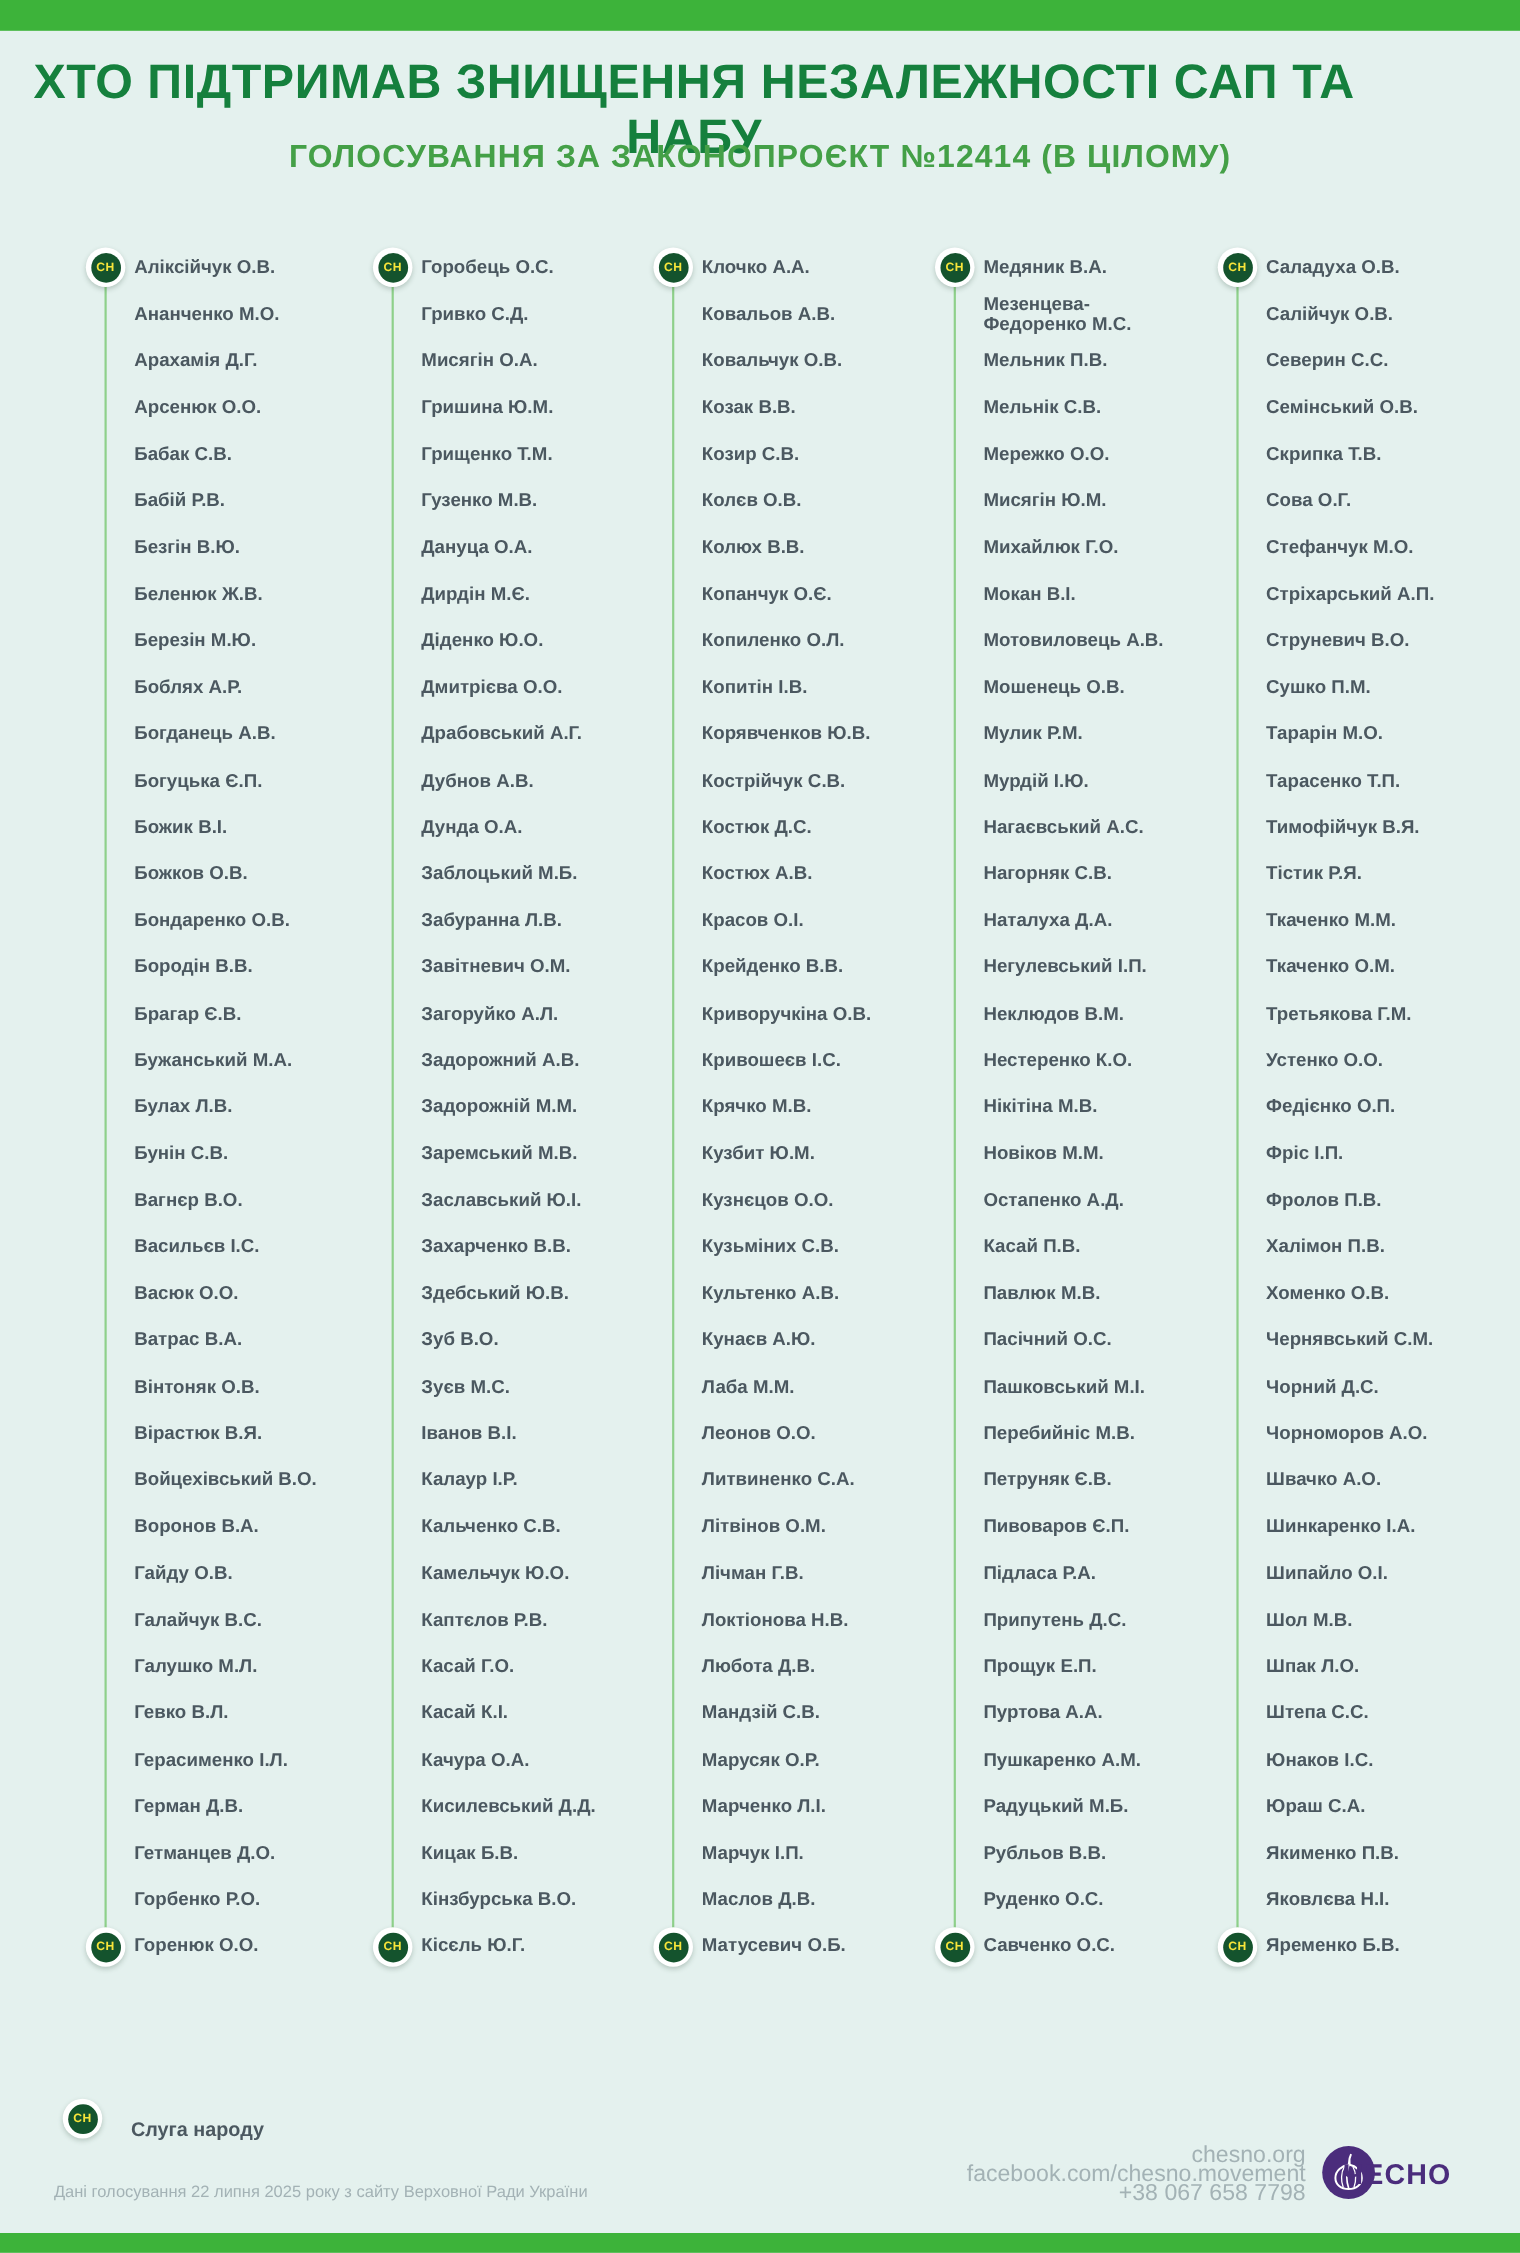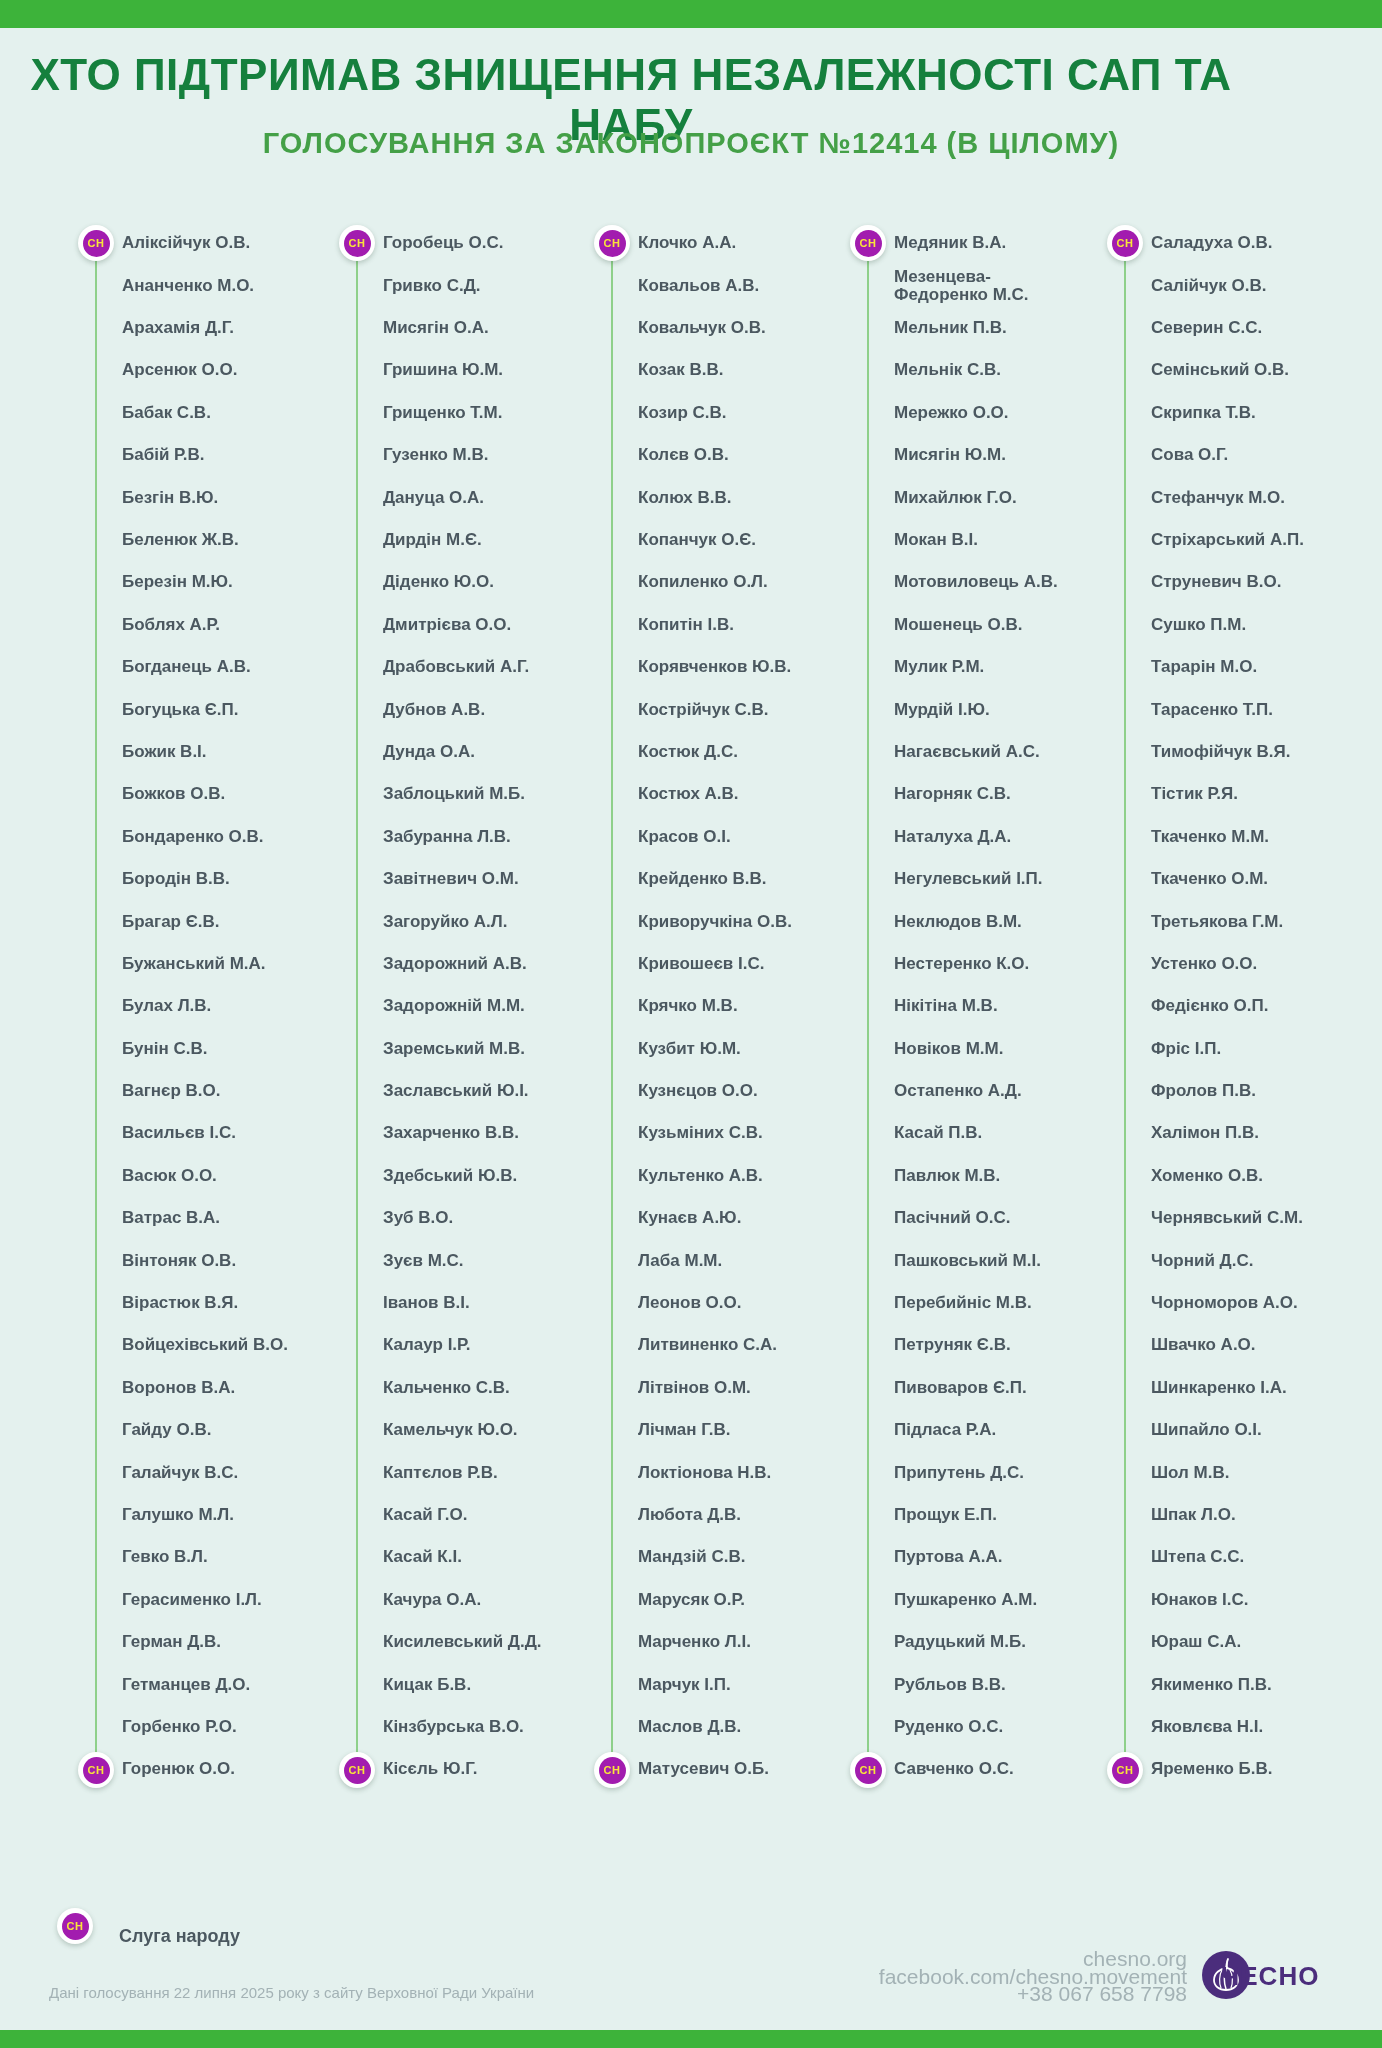--- a/index.html
+++ b/index.html
@@ -24,21 +24,21 @@
   .vline{
     position:absolute;left:17px;top:21px;height:1527px;width:2px;
     background:#8ed08a;
   }
   .badge{
     position:absolute;width:36px;height:36px;border-radius:50%;
     background:#ffffff;box-shadow:0 2px 5px rgba(40,70,50,.25);
     display:flex;align-items:center;justify-content:center;
   }
   .badge .inner{
-    width:27px;height:27px;border-radius:50%;background:#a21caf;
+    width:27px;height:27px;border-radius:50%;background:#14532d;
     display:flex;align-items:center;justify-content:center;
     color:#f8e53a;font-size:11px;font-weight:bold;letter-spacing:.5px;
   }
   .badge.top-b{left:0;top:3px;}
   .badge.bottom-b{left:0;top:1530px;}
   .names{position:absolute;left:0;top:0;width:252px;}
   .name{
     height:42.4px;display:flex;align-items:center;padding-left:44px;
     box-sizing:border-box;font-size:17px;font-weight:bold;color:#4b5860;
     line-height:1.05;white-space:pre-line;

